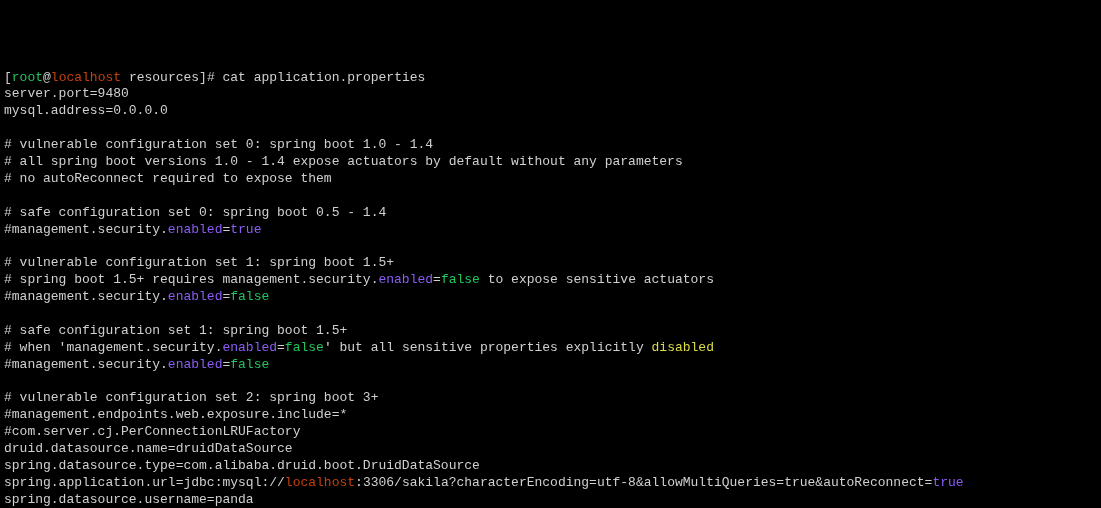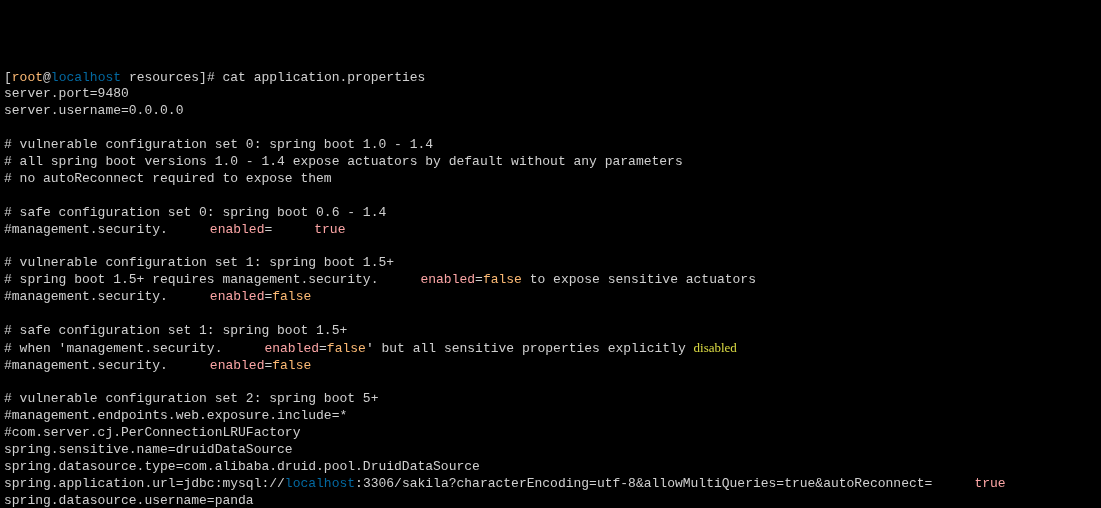--- a/index.html
+++ b/index.html
@@ -12,54 +12,54 @@
       color: #d0d0d0;
       font-family: "Consolas", "Monaco", "Courier New", monospace;
       font-size: 13px;
       line-height: 1.3;
       padding: 2px 4px;
       width: 1101px;
       height: 508px;
       overflow: hidden;
       white-space: pre;
     }
-    .red { color: #fdba74; }
-    .magenta { color: #0369a1; }
-    .green { color: #fca5a5; margin-left: 42px; }
-    .yellow { color: #dddd44; font-family: Liberation Serif, serif; }
+    .red { color: #22c55e; }
+    .magenta { color: #c2410c; }
+    .green { color: #8b5cf6; }
+    .yellow { color: #dddd44; }
     .white { color: #d0d0d0; }
   </style>
 </head>
 <body>
 
 
 
 <div><span><span class="white">[</span><span class="red">root</span><span class="white">@</span><span class="magenta">localhost</span><span class="white"> </span><span class="white">resources</span><span class="white">]# </span><span class="white">cat application.properties</span></span>
 <span>server.port=9480</span>
-<span>server.username=0.0.0.0</span>
+<span>mysql.address=0.0.0.0</span>
 <span></span>
 <span># vulnerable configuration set 0: spring boot 1.0 - 1.4</span>
 <span># all spring boot versions 1.0 - 1.4 expose actuators by default without any parameters</span>
 <span># no autoReconnect required to expose them</span>
 <span></span>
-<span># safe configuration set 0: spring boot 0.6 - 1.4</span>
+<span># safe configuration set 0: spring boot 0.5 - 1.4</span>
 <span><span>#management.security.</span><span class="green">enabled</span><span>=</span><span class="green">true</span></span>
 <span></span>
 <span># vulnerable configuration set 1: spring boot 1.5+</span>
 <span><span># spring boot 1.5+ requires management.security.</span><span class="green">enabled</span><span>=</span><span class="red">false</span><span> to expose sensitive actuators</span></span>
 <span><span>#management.security.</span><span class="green">enabled</span><span>=</span><span class="red">false</span></span>
 <span></span>
 <span># safe configuration set 1: spring boot 1.5+</span>
 <span><span># when 'management.security.</span><span class="green">enabled</span><span>=</span><span class="red">false</span><span>' but all sensitive properties explicitly </span><span class="yellow">disabled</span></span>
 <span><span>#management.security.</span><span class="green">enabled</span><span>=</span><span class="red">false</span></span>
 <span></span>
-<span># vulnerable configuration set 2: spring boot 5+</span>
+<span># vulnerable configuration set 2: spring boot 3+</span>
 <span>#management.endpoints.web.exposure.include=*</span>
 <span>#com.server.cj.PerConnectionLRUFactory</span>
-<span>spring.sensitive.name=druidDataSource</span>
-<span>spring.datasource.type=com.alibaba.druid.pool.DruidDataSource</span>
+<span>druid.datasource.name=druidDataSource</span>
+<span>spring.datasource.type=com.alibaba.druid.boot.DruidDataSource</span>
 <span><span>spring.application.url=jdbc:mysql://</span><span class="magenta">localhost</span><span>:3306/sakila?characterEncoding=utf-8&amp;allowMultiQueries=true&amp;autoReconnect=</span><span class="green">true</span></span>
 <span>spring.datasource.username=panda</span>
 
 </div>
 
 
 
 
 </body></html>

